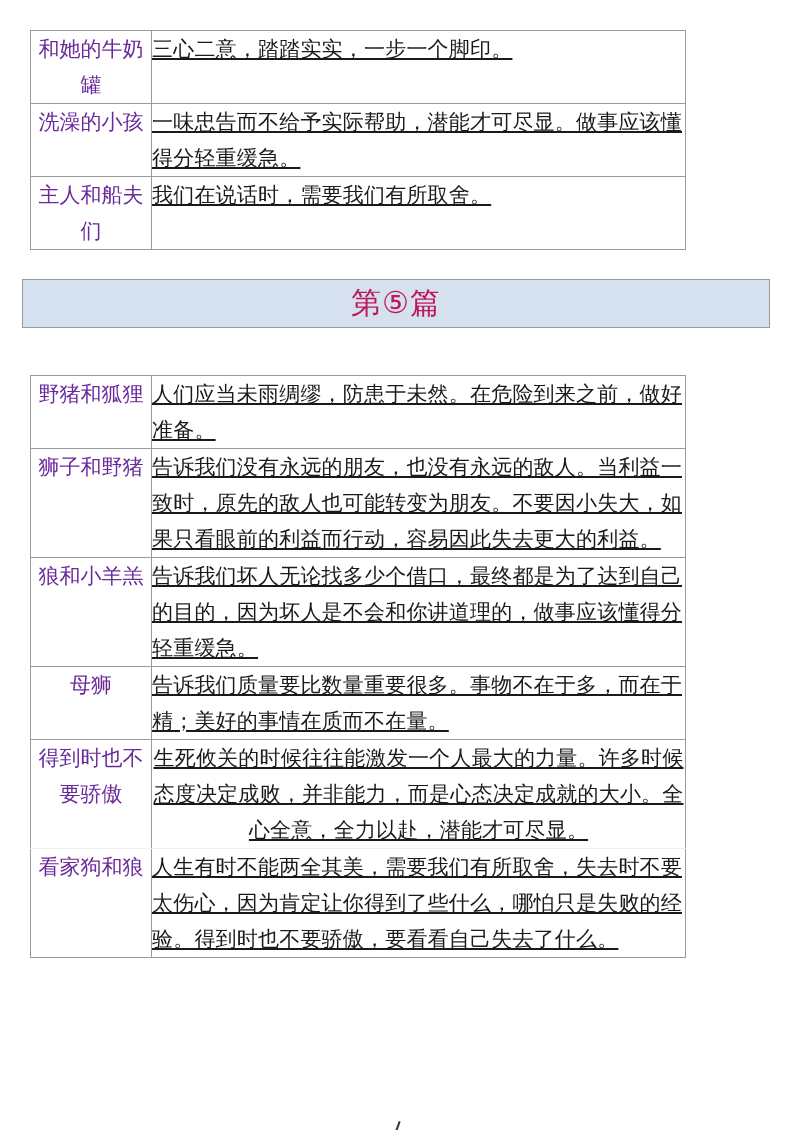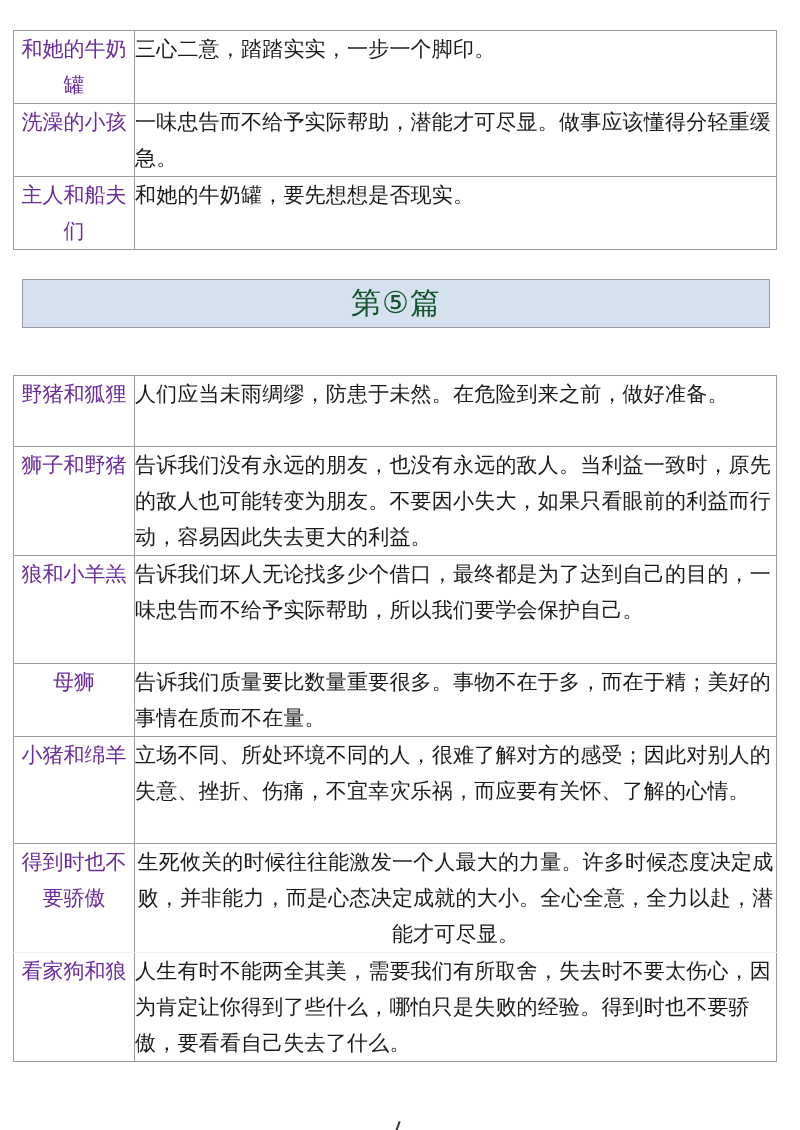--- a/index.html
+++ b/index.html
@@ -1,91 +1,88 @@
 <!DOCTYPE html>
 <html><head>
 <meta charset="utf-8">
 <style>
   html, body { margin: 0; padding: 0; }
   body {
     width: 800px; height: 1130px; background: #ffffff; position: relative; overflow: hidden;
     font-family: "DejaVu Sans", "Liberation Sans", sans-serif;
   }
   table.fable {
-    position: absolute; left: 13px; width: 764px; border-collapse: collapse;
+    position: absolute; left: 30px; width: 656px; border-collapse: collapse;
     table-layout: fixed;
   }
   table.fable td {
     border: 1px solid #9a9a9a; vertical-align: top; padding: 0;
   }
   td.title-cell {
     width: 120px; color: #6a2a9c; font-size: 21px; line-height: 36px;
     text-align: center; padding: 0 4px;
   }
   td.moral-cell {
     color: #1a1a1a; font-size: 21px; line-height: 36px; padding: 0 6px 0 7px;
     letter-spacing: 0.2px;
+    text-decoration: underline;
   }
   td.valign-mid { vertical-align: middle; margin-top: 33px; }
   .section-band {
     position: absolute; left: 22px; top: 279px; width: 746px; height: 47px;
     background: #d5e1ee; border: 1px solid #9a9a9a;
     display: flex; align-items: center; justify-content: center;
   }
-  .section-band span { color: #14532d; font-size: 30px; letter-spacing: 1px; }
+  .section-band span { color: #be185d; font-size: 30px; letter-spacing: 1px; }
   .scratch {
     position: absolute; left: 397px; top: 1121px; width: 2px; height: 10px;
     background: #333; transform: rotate(20deg);
   }
 </style>
 </head>
 <body>
 
 <table class="fable" style="top:30px;">
   <tbody>
       <tr style="height:71px;">
     <td class="title-cell">和她的牛奶罐</td>
     <td class="moral-cell">三心二意，踏踏实实，一步一个脚印。</td>
   </tr>
   <tr style="height:71px;">
     <td class="title-cell">洗澡的小孩</td>
     <td class="moral-cell">一味忠告而不给予实际帮助，潜能才可尽显。做事应该懂得分轻重缓急。</td>
   </tr>
   <tr style="height:72px;margin-left:44px;">
     <td class="title-cell">主人和船夫们</td>
-    <td class="moral-cell">和她的牛奶罐，要先想想是否现实。</td>
+    <td class="moral-cell">我们在说话时，需要我们有所取舍。</td>
   </tr>
 </tbody>
   </table>
 
 <div class="section-band">
   <span>第⑤篇</span>
 </div>
 
 <table class="fable" style="top:375px;">
   <tbody>
   <tr style="height:71px;">
     <td class="title-cell">野猪和狐狸</td>
     <td class="moral-cell">人们应当未雨绸缪，防患于未然。在危险到来之前，做好准备。</td>
   </tr>
   <tr style="height:107px;">
     <td class="title-cell valign-mid">狮子和野猪</td>
     <td class="moral-cell">告诉我们没有永远的朋友，也没有永远的敌人。当利益一致时，原先的敌人也可能转变为朋友。不要因小失大，如果只看眼前的利益而行动，容易因此失去更大的利益。</td>
   </tr>
   <tr style="height:108px;padding-left:42px;">
     <td class="title-cell">狼和小羊羔</td>
-    <td class="moral-cell">告诉我们坏人无论找多少个借口，最终都是为了达到自己的目的，一味忠告而不给予实际帮助，所以我们要学会保护自己。</td>
+    <td class="moral-cell">告诉我们坏人无论找多少个借口，最终都是为了达到自己的目的，因为坏人是不会和你讲道理的，做事应该懂得分轻重缓急。</td>
   </tr>
   <tr style="height:71px;">
     <td class="title-cell">母狮</td>
     <td class="moral-cell">告诉我们质量要比数量重要很多。事物不在于多，而在于精；美好的事情在质而不在量。</td>
-  </tr>
-  <tr style="height:107px;">
-    <td class="title-cell">小猪和绵羊</td>
-    <td class="moral-cell">立场不同、所处环境不同的人，很难了解对方的感受；因此对别人的失意、挫折、伤痛，不宜幸灾乐祸，而应要有关怀、了解的心情。</td>
   </tr>
   <tr style="height:107px;">
     <td class="title-cell" style="border-bottom-color:#f0f0f0;">得到时也不要骄傲</td>
     <td class="moral-cell" style="border-bottom-color:#f0f0f0;text-align:center;">生死攸关的时候往往能激发一个人最大的力量。许多时候态度决定成败，并非能力，而是心态决定成就的大小。全心全意，全力以赴，潜能才可尽显。</td>
   </tr>
   <tr style="height:108px;">
     <td class="title-cell">看家狗和狼</td>
     <td class="moral-cell">人生有时不能两全其美，需要我们有所取舍，失去时不要太伤心，因为肯定让你得到了些什么，哪怕只是失败的经验。得到时也不要骄傲，要看看自己失去了什么。</td>
   </tr>
 </tbody>

